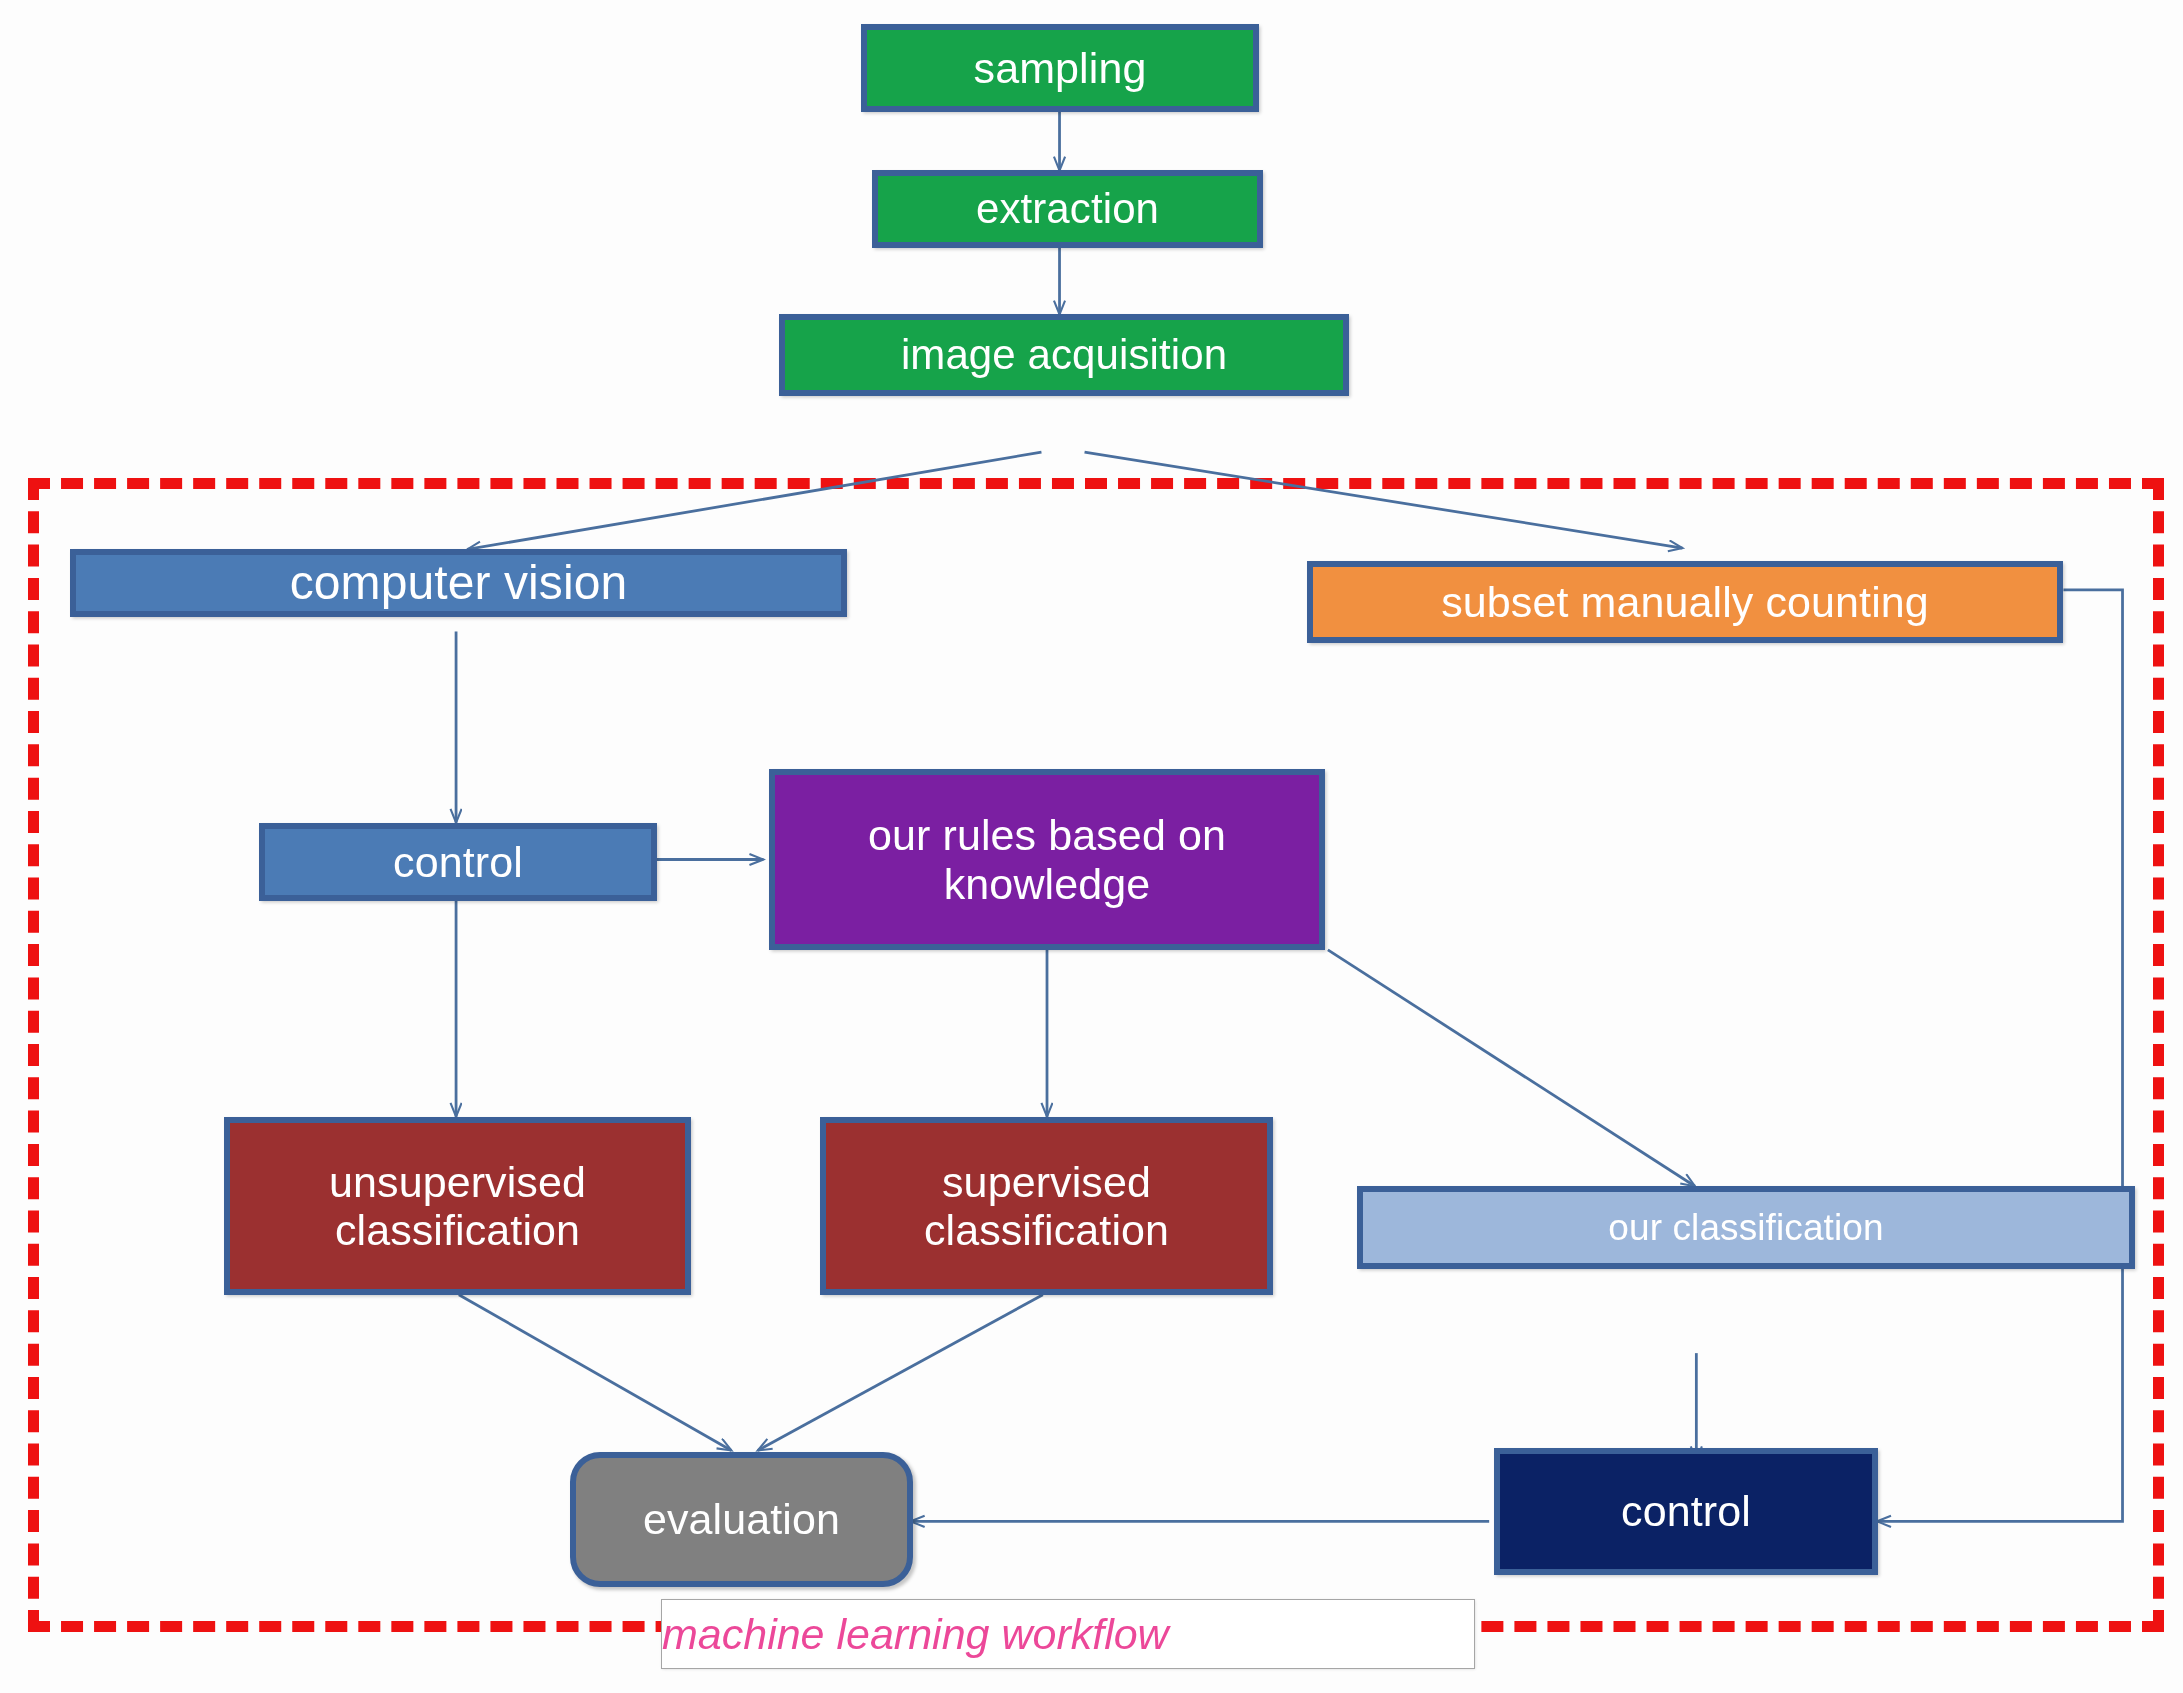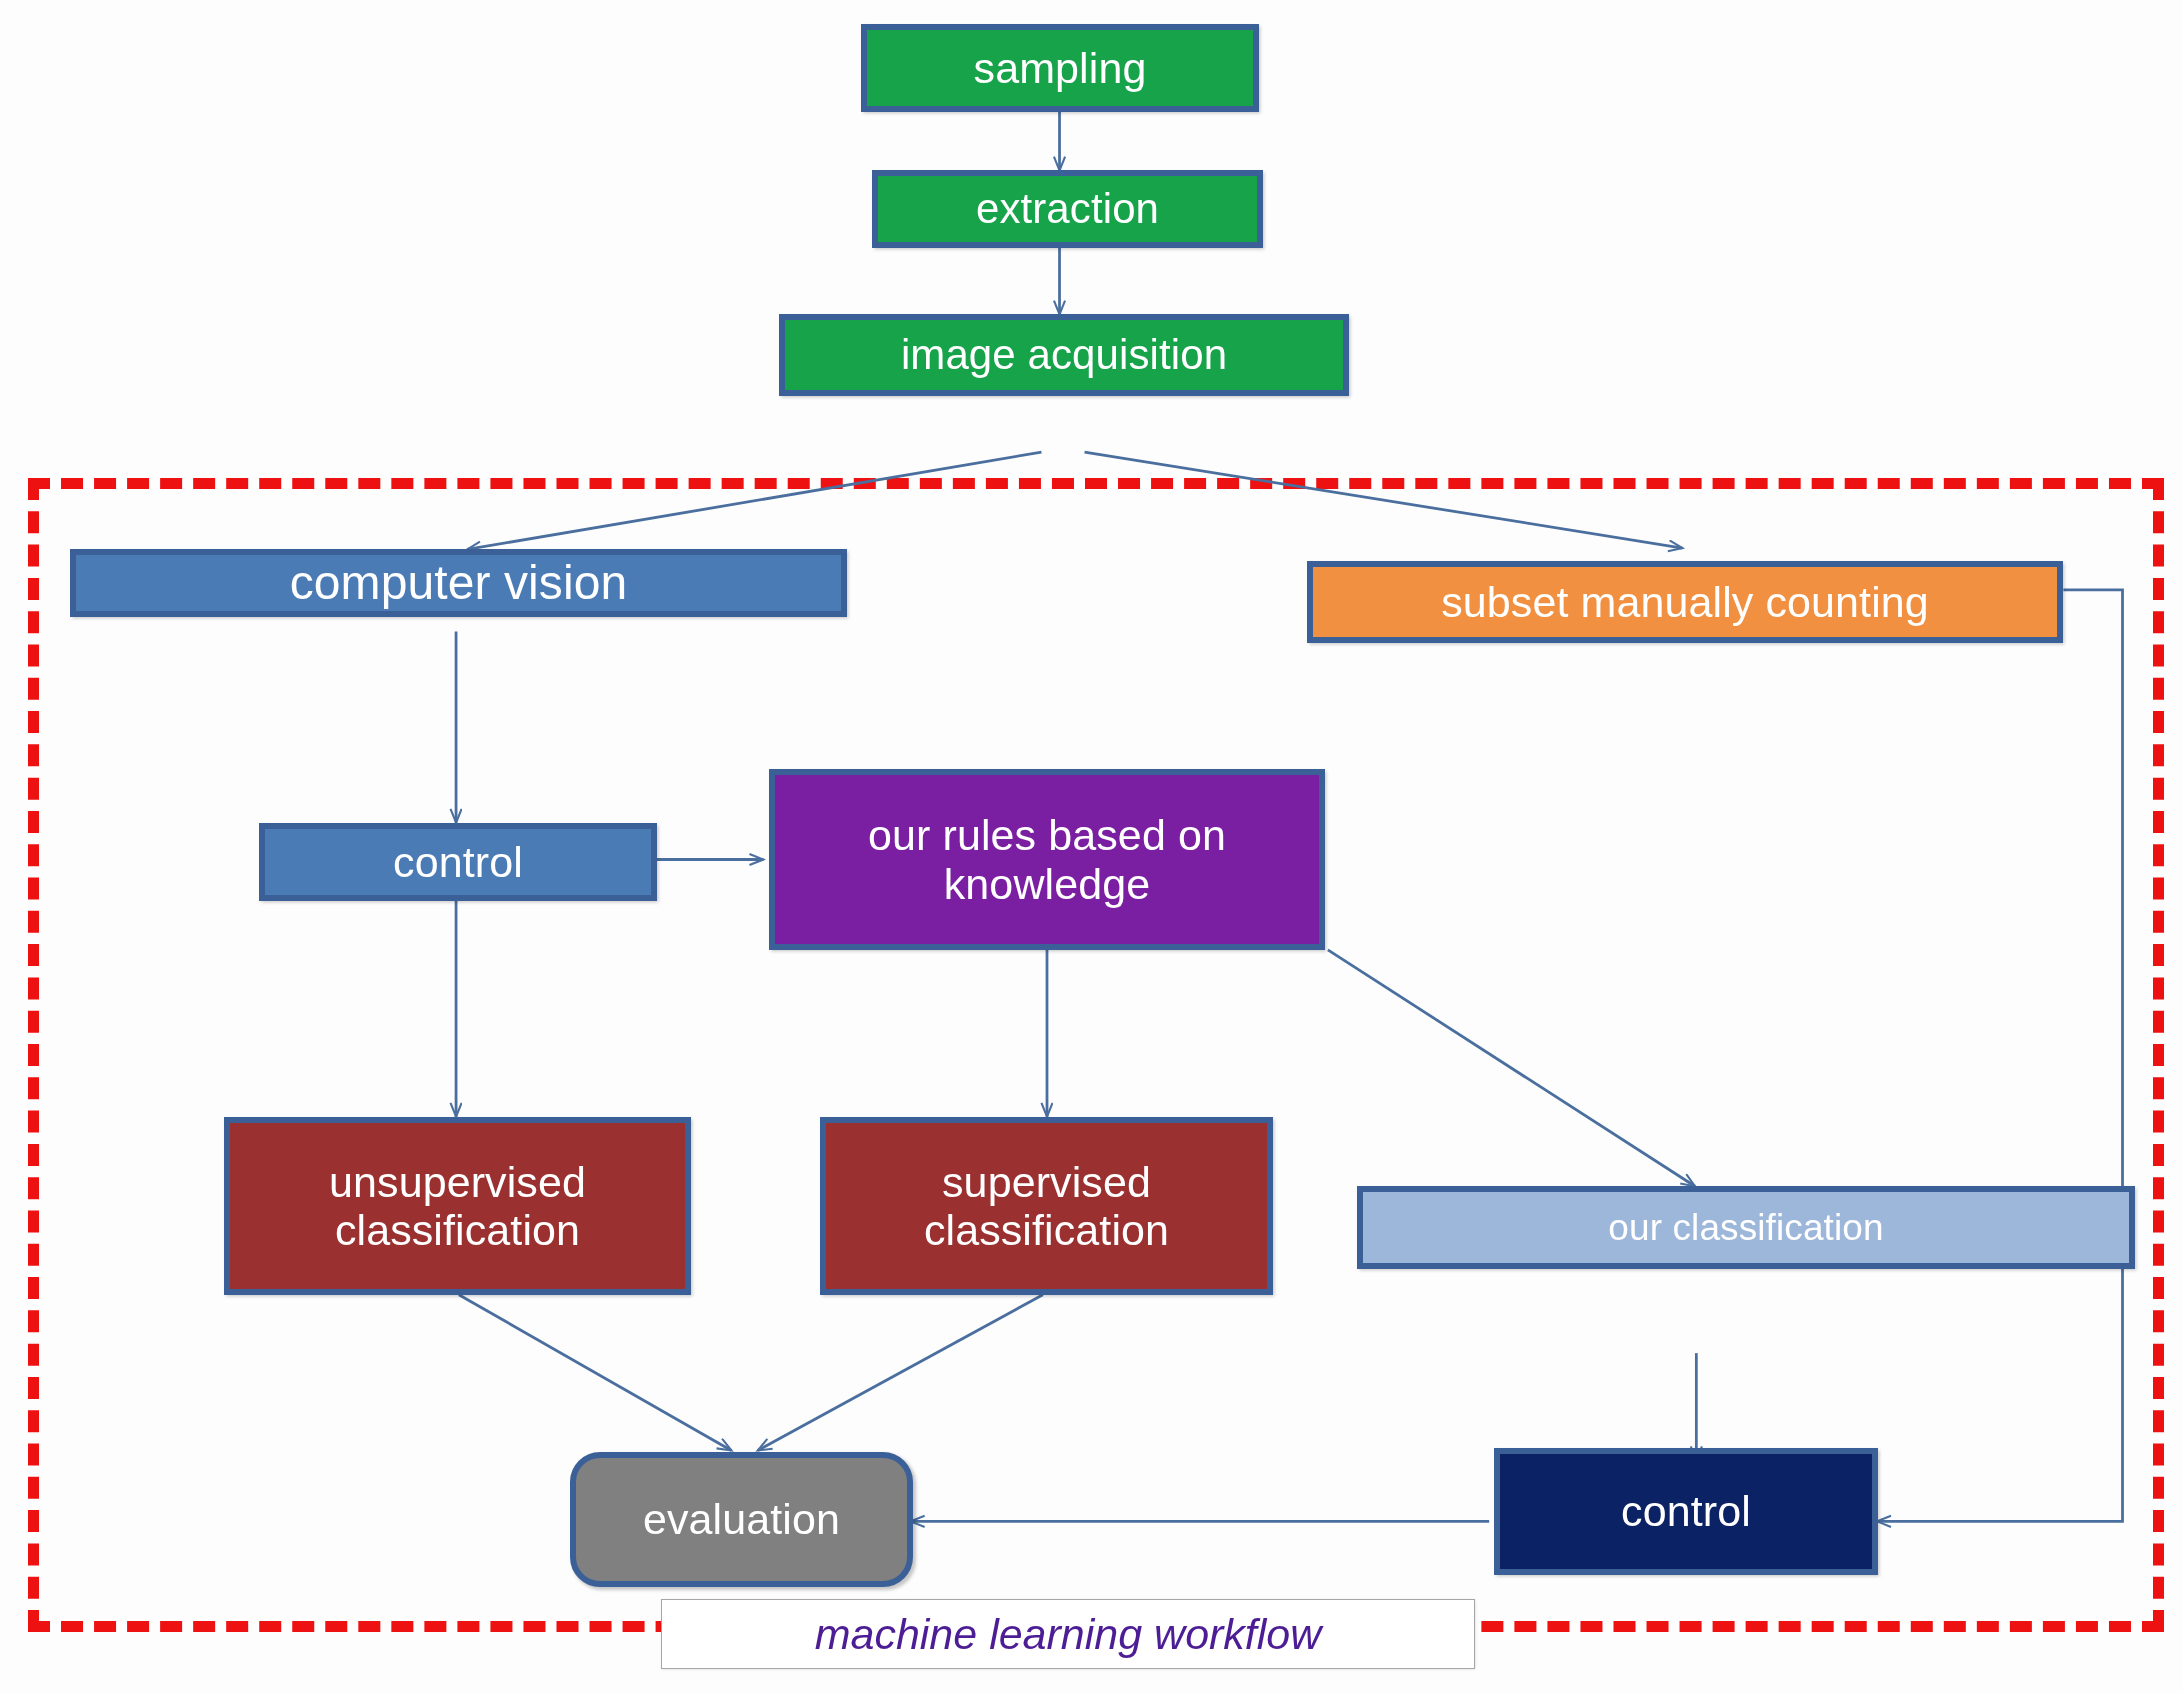--- a/index.html
+++ b/index.html
@@ -55,23 +55,23 @@
   .fill-gray    { background: #808080; border-radius: 30px; }
   .fill-navy    { background: #0b2265; }
 
   .caption {
     position: absolute;
     box-sizing: border-box;
     background: #ffffff;
     border: 1.4px solid #a6a6a6;
     display: flex;
     align-items: center;
-    justify-content: center;
+    justify-content: flex-start;
     font-style: italic;
-    color: #4c1d95;
+    color: #ec4899;
     font-weight: 400;
     box-shadow: 1.4px 1.4px 2.8px rgba(0,0,0,0.15);
   }
 </style>
 </head>
 <body>
 
 <div id="stage">
 
   <div class="dashed-region" style="left:28px; top:478px; width:2136px; height:1154px;"></div>

